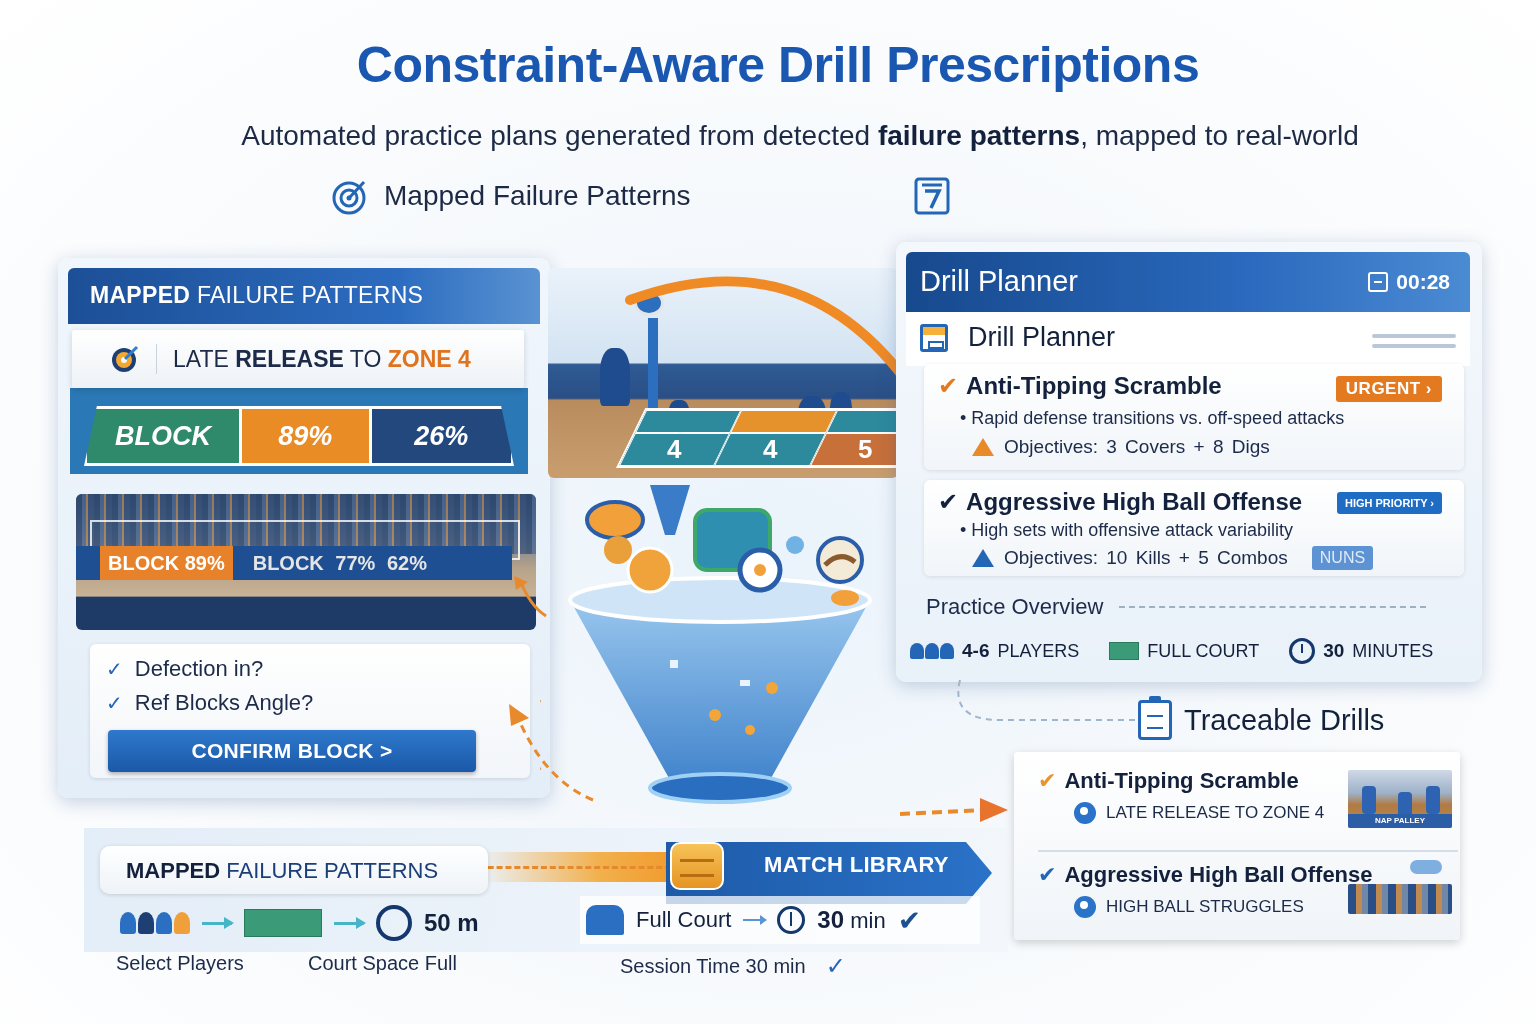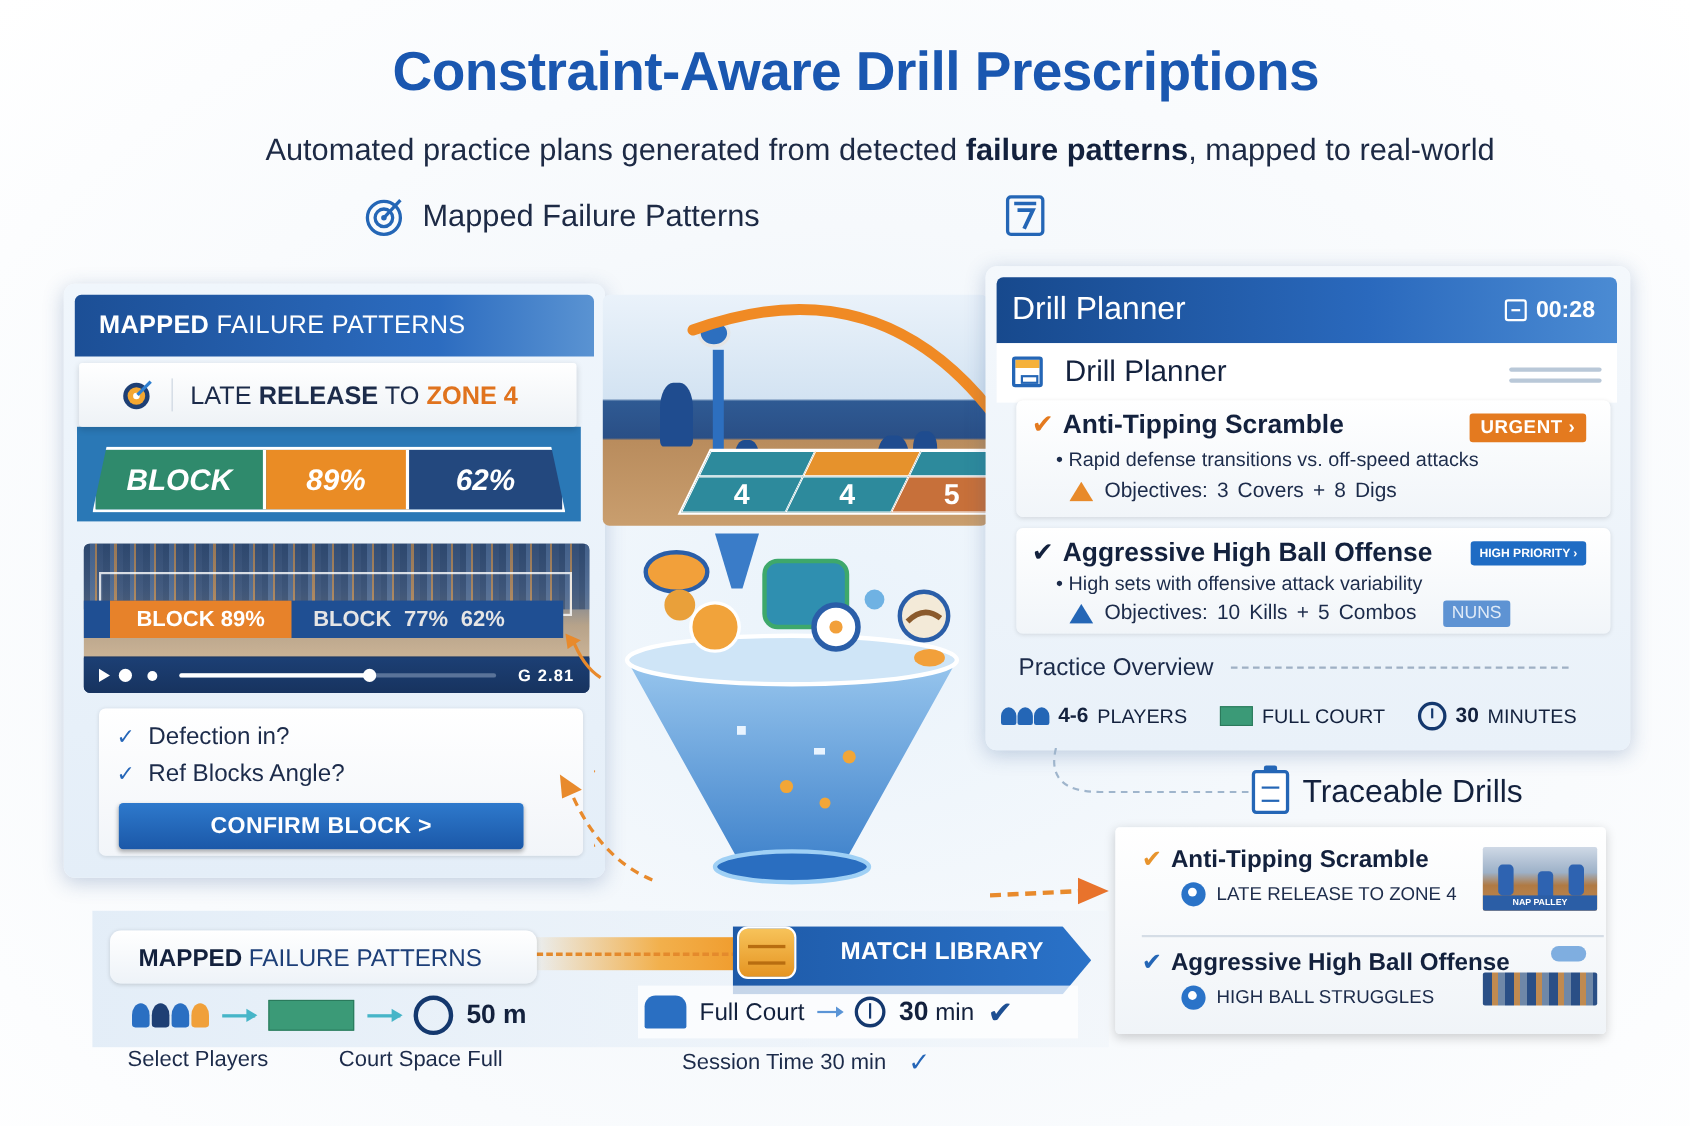--- a/index.html
+++ b/index.html
@@ -82,21 +82,21 @@
     background: repeating-linear-gradient(90deg, #2b466e 0 6px, #4b6a96 6px 10px, #c28a4c 10px 12px, #344f78 12px 18px);
     opacity: 0.7;
   }
   .video-net { position: absolute; left: 14px; top: 26px; width: 430px; height: 40px; border: 2px solid rgba(255,255,255,0.8); }
   .score-bar {
     position: absolute; left: 0; top: 52px; width: 436px; height: 34px;
     background: #1f4f93; display: flex; align-items: center;
   }
   .score-orange {
     background: #e7822a; height: 100%; display: flex; align-items: center;
-    padding: 0 24px; margin-left: 24px; color: #fff; font-weight: 700; font-size: 20px;
+    padding: 0 8px; margin-left: 24px; color: #fff; font-weight: 700; font-size: 20px;
   }
   .score-blue { color: #e5e5e5; font-weight: 700; font-size: 20px; padding-left: 20px; word-spacing: 6px; }
   .video-controls {
     position: absolute; left: 0; top: 104px; width: 100%; height: 32px;
     background: linear-gradient(#1c3f74, #17335f);
     display: flex; align-items: center; padding: 0 14px; gap: 8px; color: #fff;
   }
   .play-icon { width: 0; height: 0; border-left: 10px solid #fff; border-top: 6px solid transparent; border-bottom: 6px solid transparent; }
   .ctl-dot-big { width: 12px; height: 12px; background: #fff; border-radius: 50%; }
   .ctl-dot { width: 9px; height: 9px; background: #fff; border-radius: 50%; margin-left: 6px; }
@@ -326,21 +326,21 @@
 
 <div class="abs left-card">
   <div class="left-head">
     <span>MAPPED</span><span class="thin"> FAILURE PATTERNS</span>
   </div>
 
   <div class="court-strip"></div>
   <div class="court-cells">
     <div class="court-cell cell-green">BLOCK</div>
     <div class="court-cell cell-orange">89%</div>
-    <div class="court-cell cell-navy">62%</div>
+    <div class="court-cell cell-navy">26%</div>
   </div>
 
   <div class="pattern-banner">
     <svg width="30" height="30" viewBox="0 0 30 30">
       <circle cx="14" cy="16" r="12" fill="#1e3f74"></circle>
       <circle cx="14" cy="16" r="8" fill="#f4a731"></circle>
       <circle cx="14" cy="16" r="3" fill="#fff"></circle>
       <line x1="15" y1="15" x2="27" y2="3" stroke="#2f7fd0" stroke-width="3"></line>
     </svg>
     <div class="sep"></div>
@@ -348,30 +348,20 @@
       <span>LATE </span><b>RELEASE</b><span> TO </span><span class="zone">ZONE 4</span>
     </div>
   </div>
 
   <div class="video-panel">
     <div class="video-crowd"></div>
     <div class="video-net"></div>
     <div class="score-bar">
       <div class="score-orange">BLOCK 89%</div>
       <div class="score-blue">BLOCK 77% 62%</div>
-    </div>
-    <div class="video-controls">
-      <div class="play-icon"></div>
-      <div class="ctl-dot-big"></div>
-      <div class="ctl-dot"></div>
-      <div class="seek-track">
-        <div class="seek-fill"></div>
-        <div class="seek-knob"></div>
-      </div>
-      <span class="time-label">G 2.81</span>
     </div>
   </div>
 
   <div class="check-panel">
     <div class="check-row check-row-1">
       <span class="ck">✓</span>
       <span>Defection in?</span>
     </div>
     <div class="check-row check-row-2">
       <span class="ck">✓</span>

